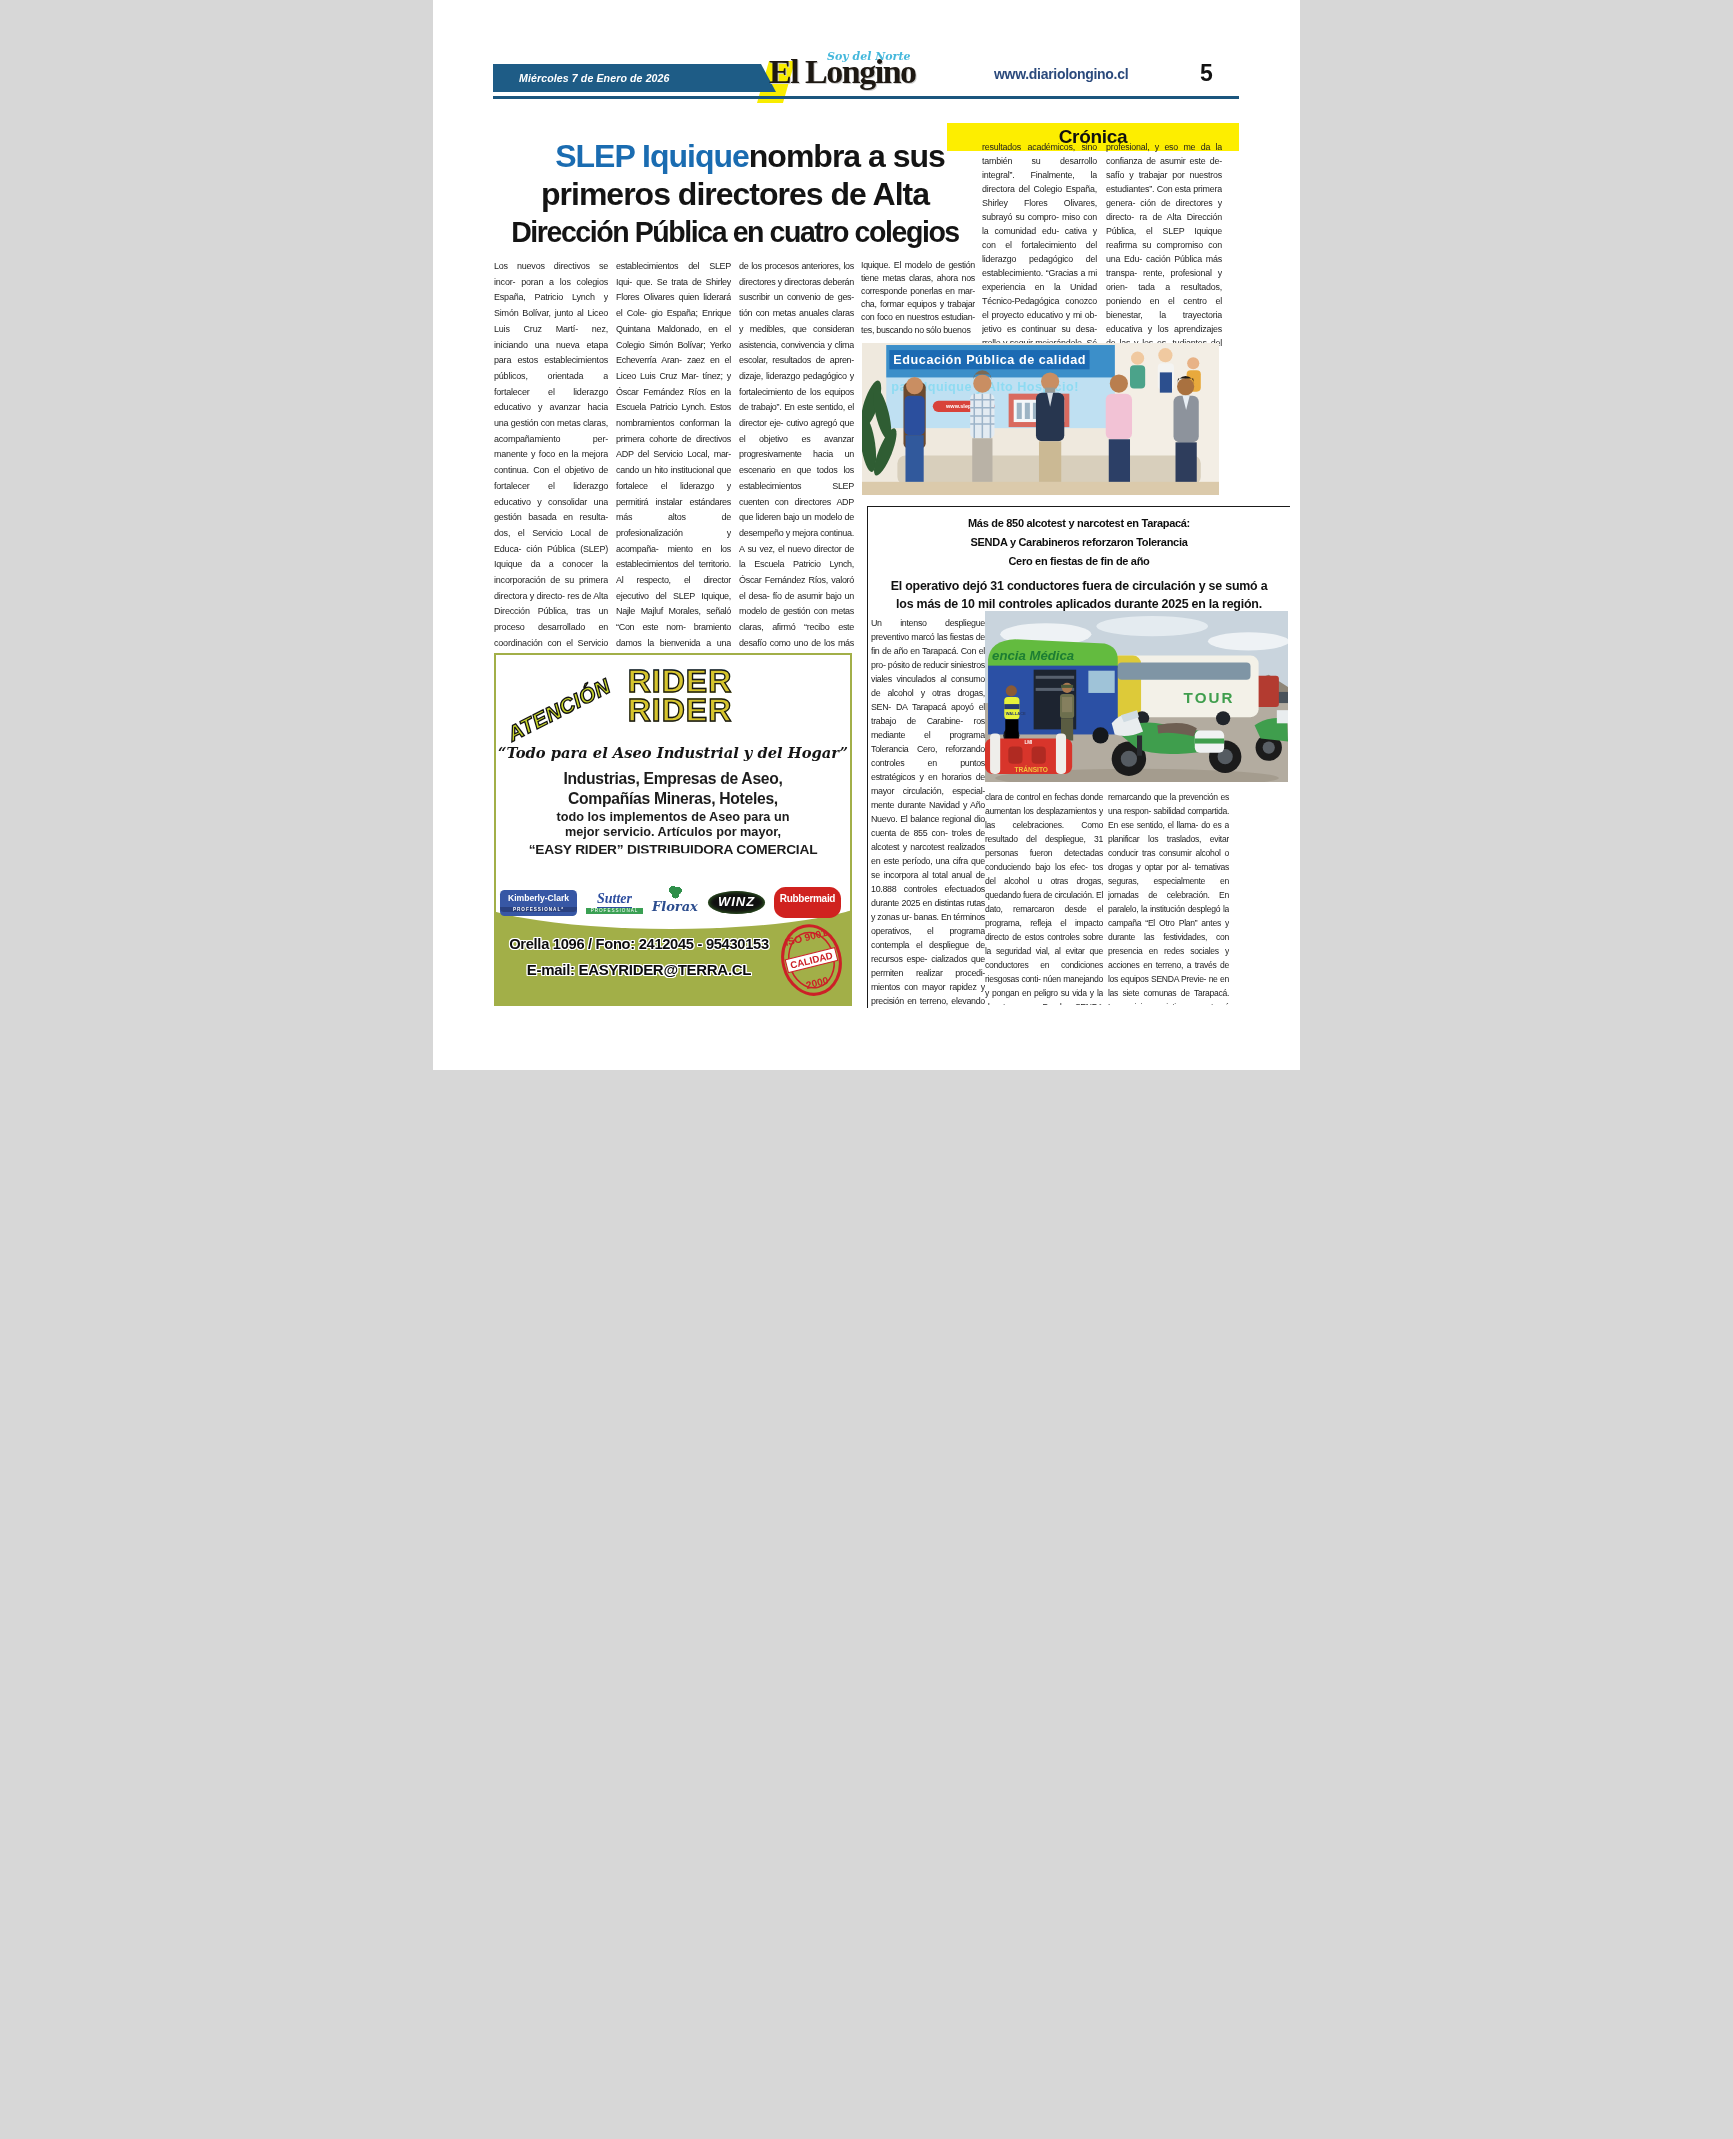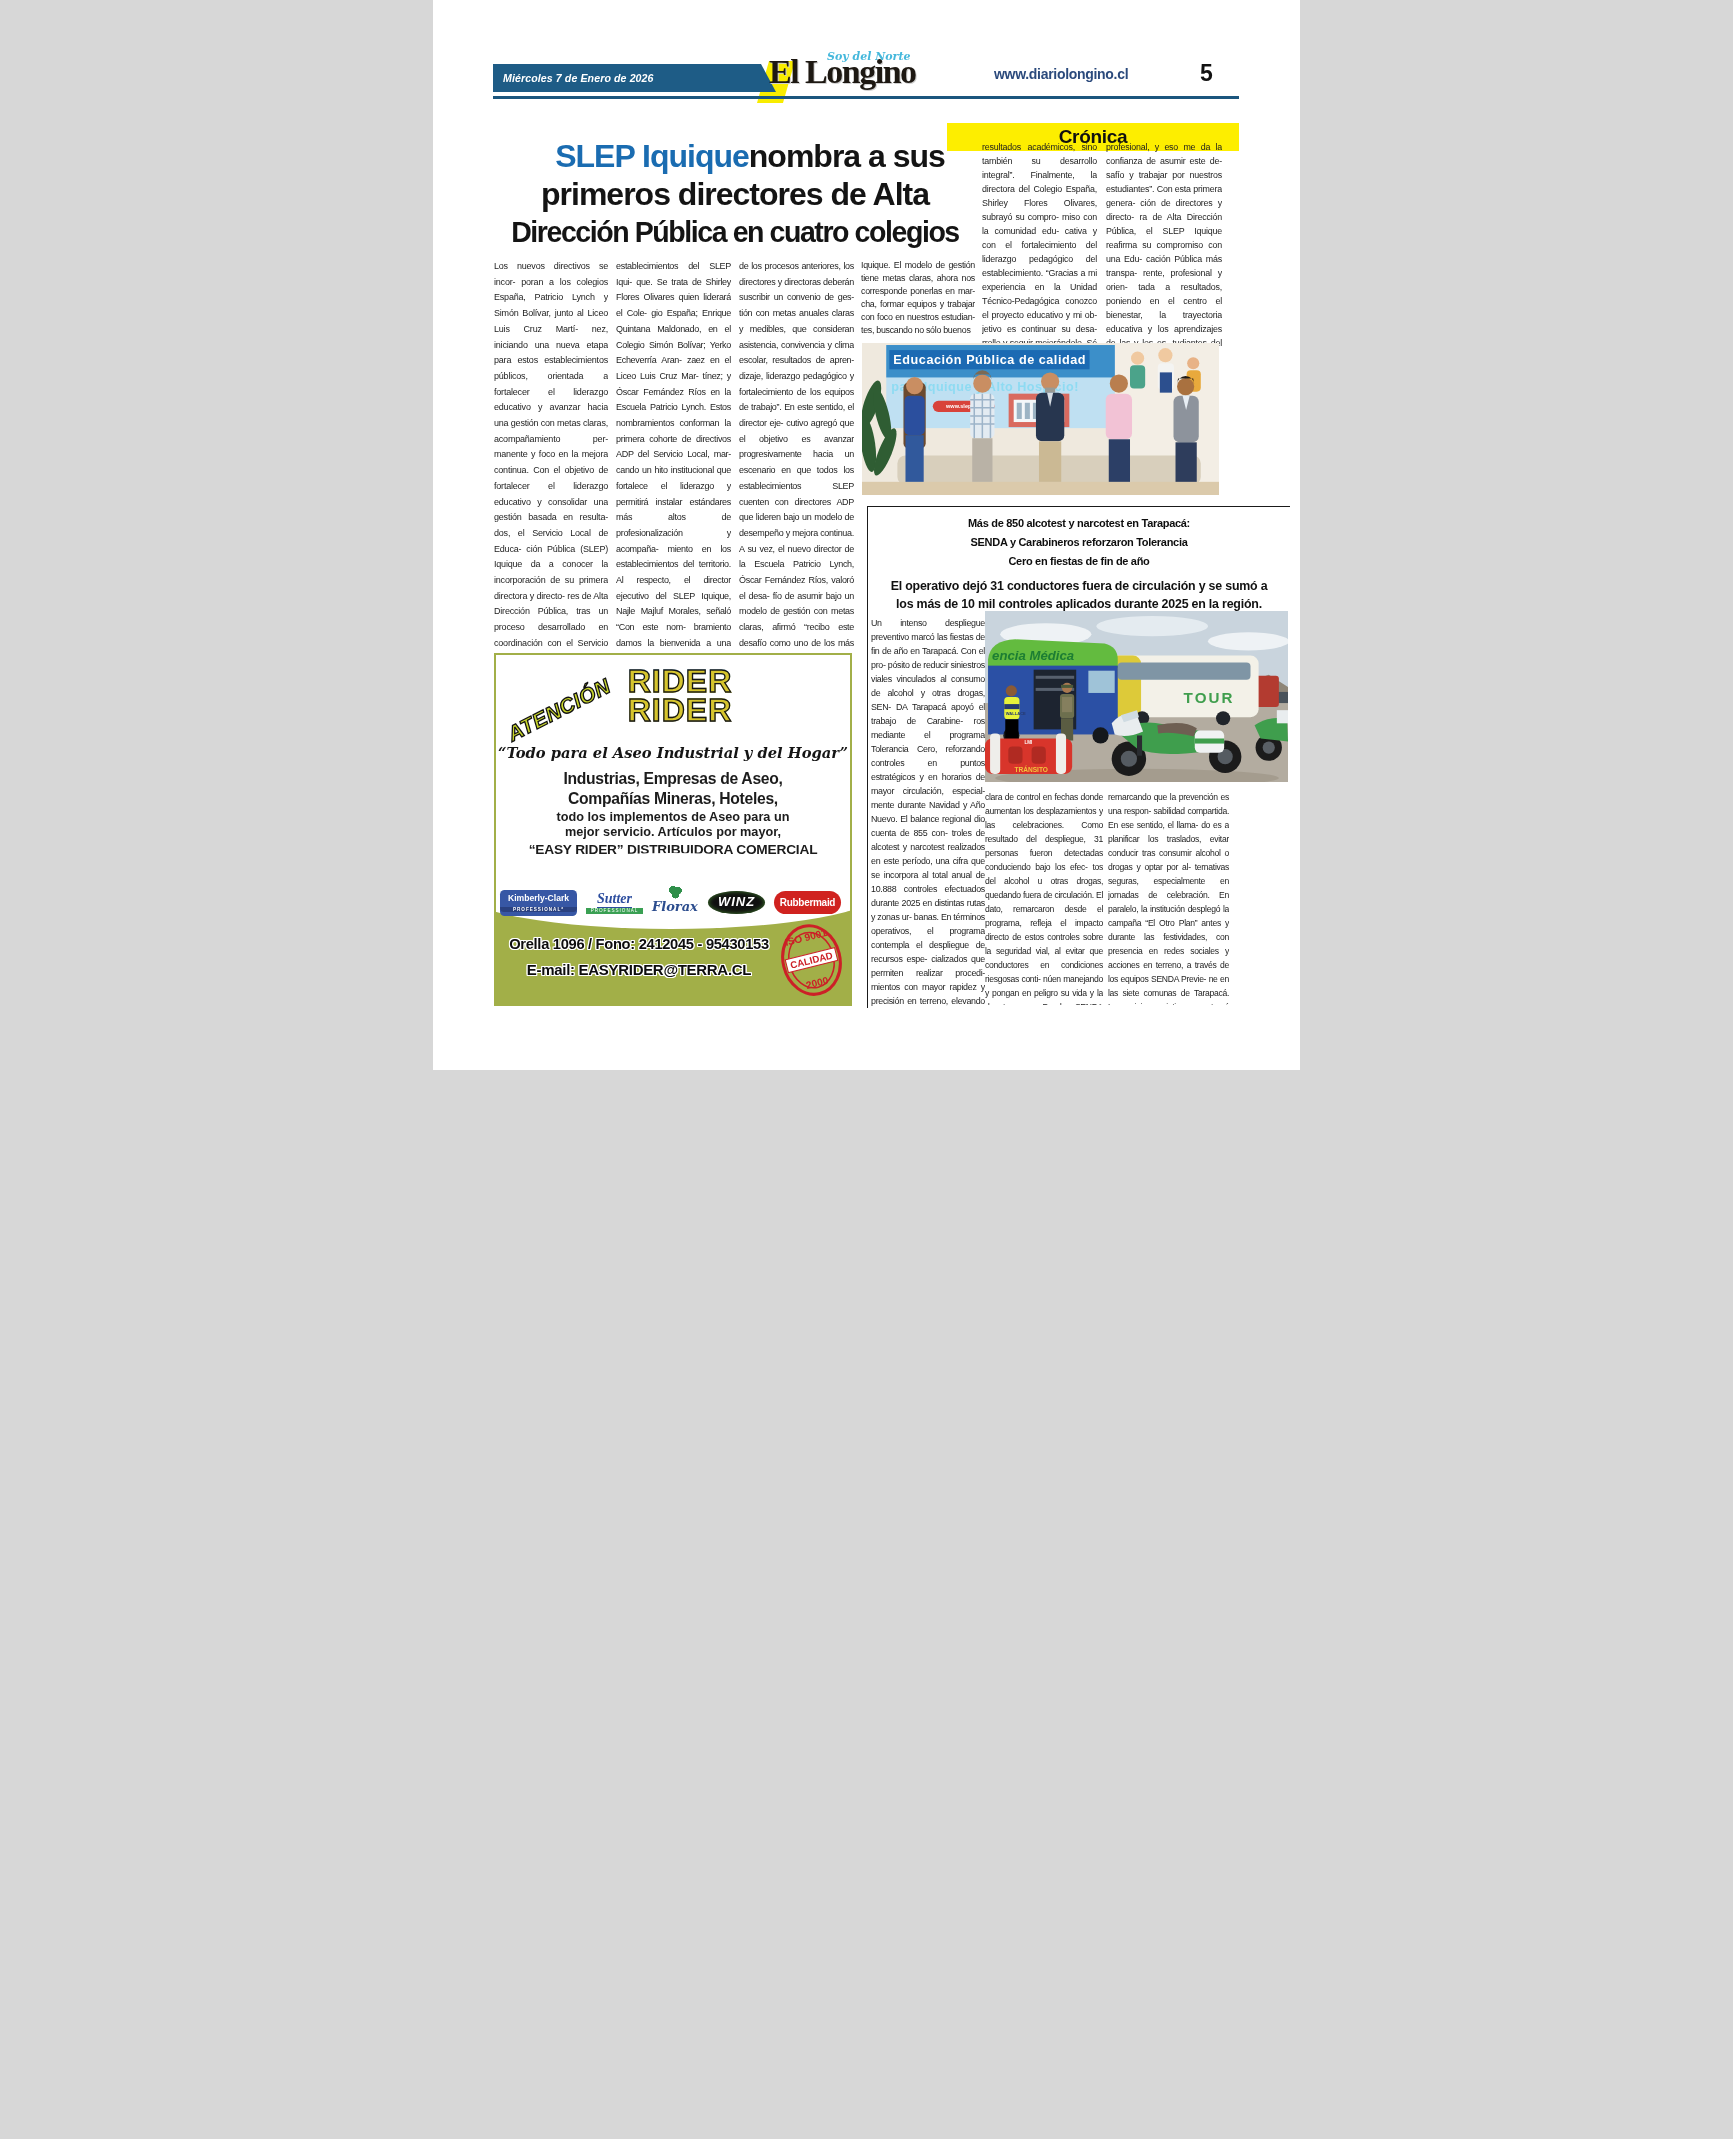--- a/index.html
+++ b/index.html
@@ -3,21 +3,21 @@
 <meta charset="utf-8">
 <style>
   html,body{margin:0;padding:0;background:#d7d7d7;}
   .page{position:relative;width:867px;height:1070px;margin:0 auto;background:#ffffff;
         font-family:"Liberation Sans",sans-serif;color:#1c1c1c;overflow:hidden;}
   .abs{position:absolute;}
 
   
   .date-banner{left:60px;top:64px;width:283px;height:28px;background:var(--header_blue);
     clip-path:polygon(0 0,calc(100% - 15px) 0,100% 100%,0 100%);display:flex;align-items:center;}
-  .date-text{color:#fff;font-weight:bold;font-style:italic;font-size:10.6px;padding-left:10px;letter-spacing:0.1px;}
+  .date-text{color:#fff;font-weight:bold;font-style:italic;font-size:10.6px;padding-left:26px;letter-spacing:0.1px;}
   .yellow-flag{left:330px;top:61px;width:26px;height:42px;background:var(--accent_yellow);transform:skewX(-16deg);}
   .tagline{left:394px;top:50px;font-family:"DejaVu Serif",serif;font-style:italic;font-weight:bold;
     font-size:11px;color:var(--tagline_cyan);}
   .masthead{left:336px;top:53px;font-family:"Liberation Serif",serif;font-weight:bold;font-size:34px;
     letter-spacing:-1.5px;color:var(--masthead_black);text-shadow:1px 1px 0 #cfcfcf;}
   .site-url{left:561px;top:66px;font-size:14px;font-weight:bold;color:var(--url_blue);letter-spacing:-0.3px;}
   .page-num{left:767px;top:60px;font-size:23px;font-weight:bold;color:#111;}
   .blue-rule{left:60px;top:96px;width:746px;height:2.5px;background:var(--rule_blue);}
   .cronica{left:514px;top:108px;width:292px;height:28px;background:var(--cronica_yellow);
     display:flex;align-items:center;justify-content:center;margin-top:15px;}
@@ -84,21 +84,21 @@
   .b-florax{width:47px;height:29px;position:relative;}
   .b-florax .leaves{position:absolute;left:17px;top:-2px;width:13px;height:13px;background:
      radial-gradient(circle at 30% 30%,#2f8f4a 30%,transparent 31%),
      radial-gradient(circle at 70% 35%,#2f8f4a 30%,transparent 31%),
      radial-gradient(circle at 50% 70%,#2f8f4a 30%,transparent 31%);}
   .b-florax .f-name{position:absolute;left:0;top:11px;width:100%;font-family:"DejaVu Serif",serif;
     font-style:italic;font-weight:bold;font-size:13px;color:#2c4d8e;}
   .b-winz{width:57px;height:23px;background:#101010;border-radius:50%;color:#fff;text-align:center;
     font-style:italic;font-weight:bold;font-size:13px;line-height:22px;letter-spacing:1px;
     box-shadow:inset 0 0 5px #3f7d2c;}
-  .b-rubber{width:67px;height:23px;background:#d0221f;border-radius:11.6px;color:#fff;text-align:center;
+  .b-rubber{width:67px;height:31px;background:#d0221f;border-radius:11.6px;color:#fff;text-align:center;
     font-weight:bold;font-size:10px;line-height:23px;letter-spacing:-0.3px;}
   .ad-phone{left:0;top:281px;width:286px;text-align:center;font-weight:bold;font-size:14.7px;letter-spacing:-0.3px;
     color:#0d0d0d;z-index:4;
     text-shadow:-1px 0 #fff,1px 0 #fff,0 -1px #fff,0 1px #fff,-1px -1px #fff,1px 1px #fff,1px -1px #fff,-1px 1px #fff;}
   .ad-email{left:0;top:306px;width:286px;text-align:center;font-weight:bold;font-size:15px;letter-spacing:-0.3px;
     color:#0d0d0d;z-index:4;
     text-shadow:-1px 0 #fff,1px 0 #fff,0 -1px #fff,0 1px #fff,-1px -1px #fff,1px 1px #fff,1px -1px #fff,-1px 1px #fff;}
   .stamp{left:283px;top:267px;width:65px;height:76px;z-index:4;}
 </style>
 </head>

